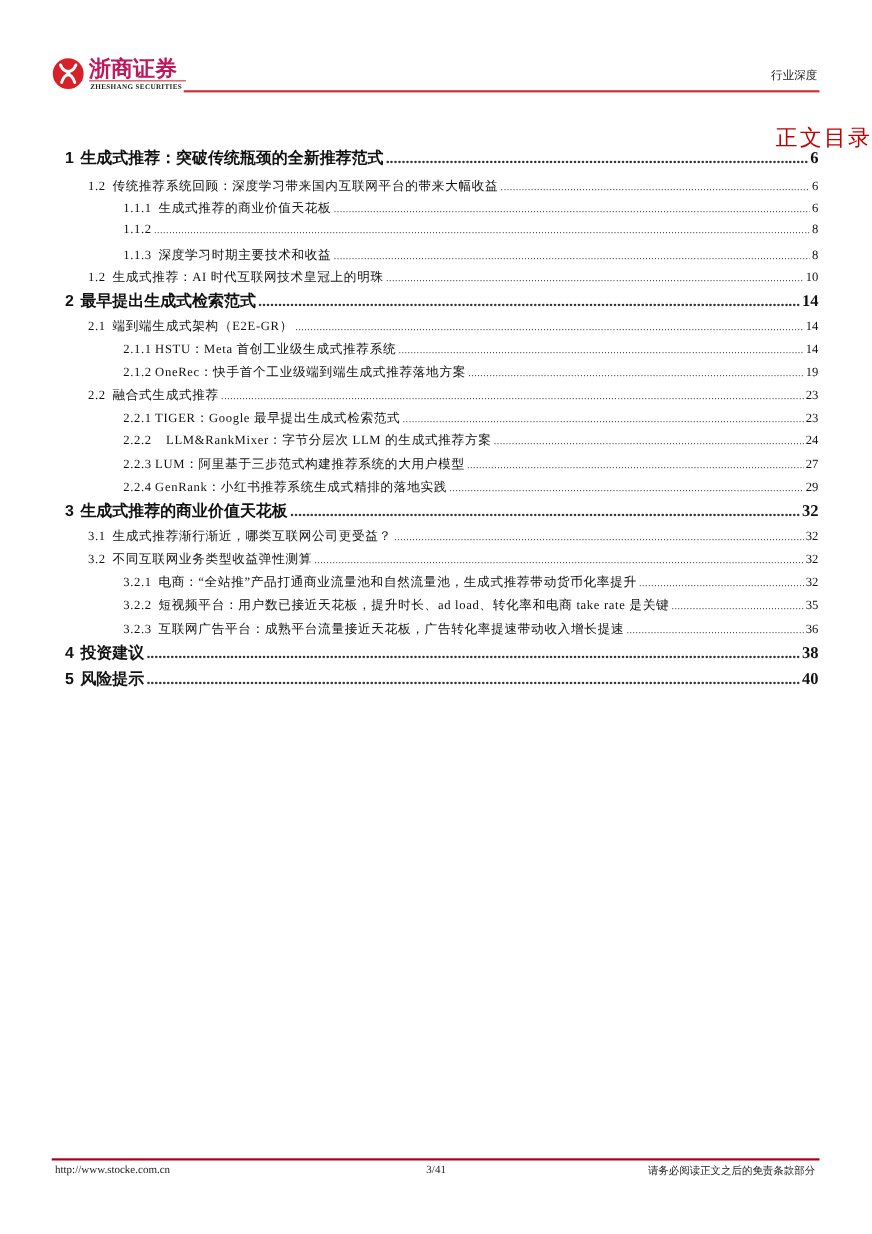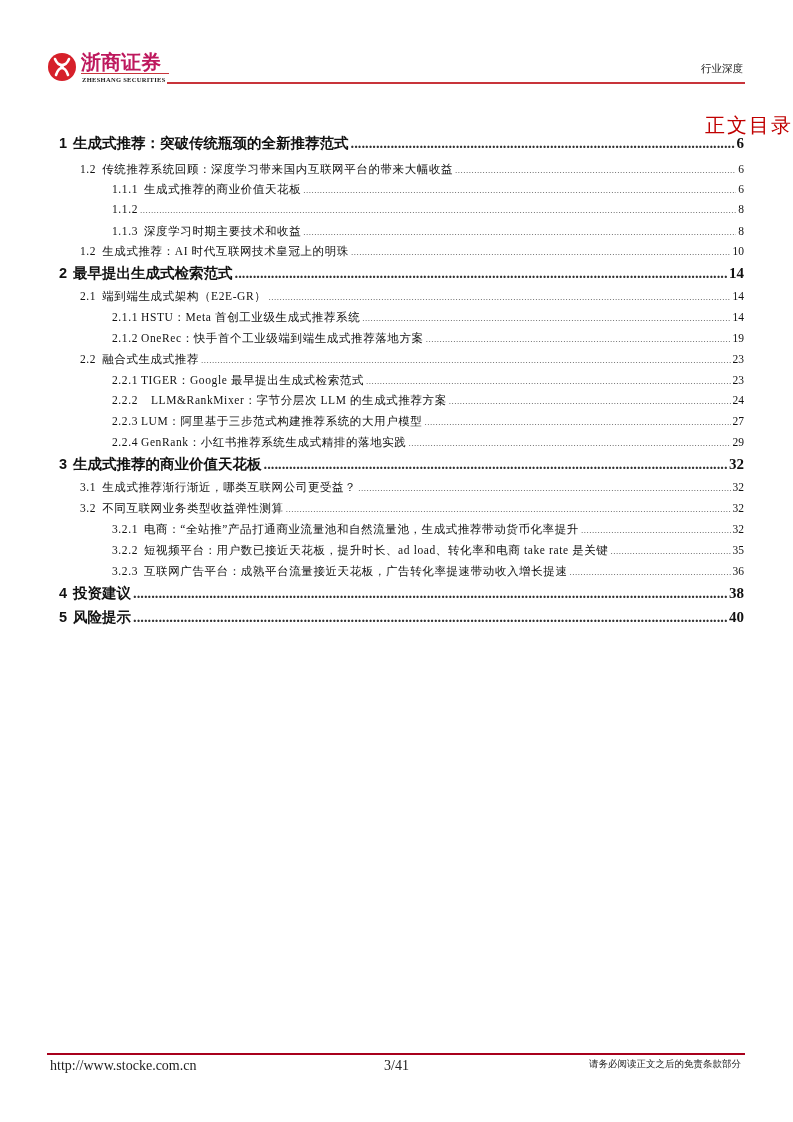--- a/index.html
+++ b/index.html
@@ -28,21 +28,21 @@
   .l1 { font-size:14.5px; font-weight:bold; height:20px; }
   .l1 .label { font-family:Liberation Sans, sans-serif;margin-left:12px; }
   .l1 .dots::after { font-weight:bold; letter-spacing:0px; }
   .l1 .page { font-family:"Liberation Serif",serif; font-size:15px; }
   .l2 { font-size:11.5px; height:18px; padding-left:33px; box-sizing:border-box; }
   .l3 { font-size:11.5px; height:18px; padding-left:65px; box-sizing:border-box; }
   .l2 .label, .l3 .label { font-family:"Liberation Serif","DejaVu Serif",serif; letter-spacing:0.6px; }
   .l2 .dots::after, .l3 .dots::after { font-size:9px; }
   .num { margin-right:6px; }
   .footer-line { position:absolute; left:47px; top:1053px; width:698px; height:2px; background:#a8001c; }
-  .footer { position:absolute; top:1058px; font-size:14px; color:#222; }
+  .footer { position:absolute; top:1058px; font-size:10px; color:#222; }
   .footer-left { left:50px; font-family:"Liberation Serif",serif; }
   .footer-center { left:0; width:793px; text-align:center; font-family:"Liberation Serif",serif; }
   .footer-right { right:52px; font-family:Liberation Mono, monospace; font-size:9.5px; }
 </style>
 </head>
 <body>
 
 <div class="logo">
   <svg class="logo-mark" viewBox="0 0 30 30">
     <circle cx="15" cy="15" r="14" fill="#d6202a"></circle>

